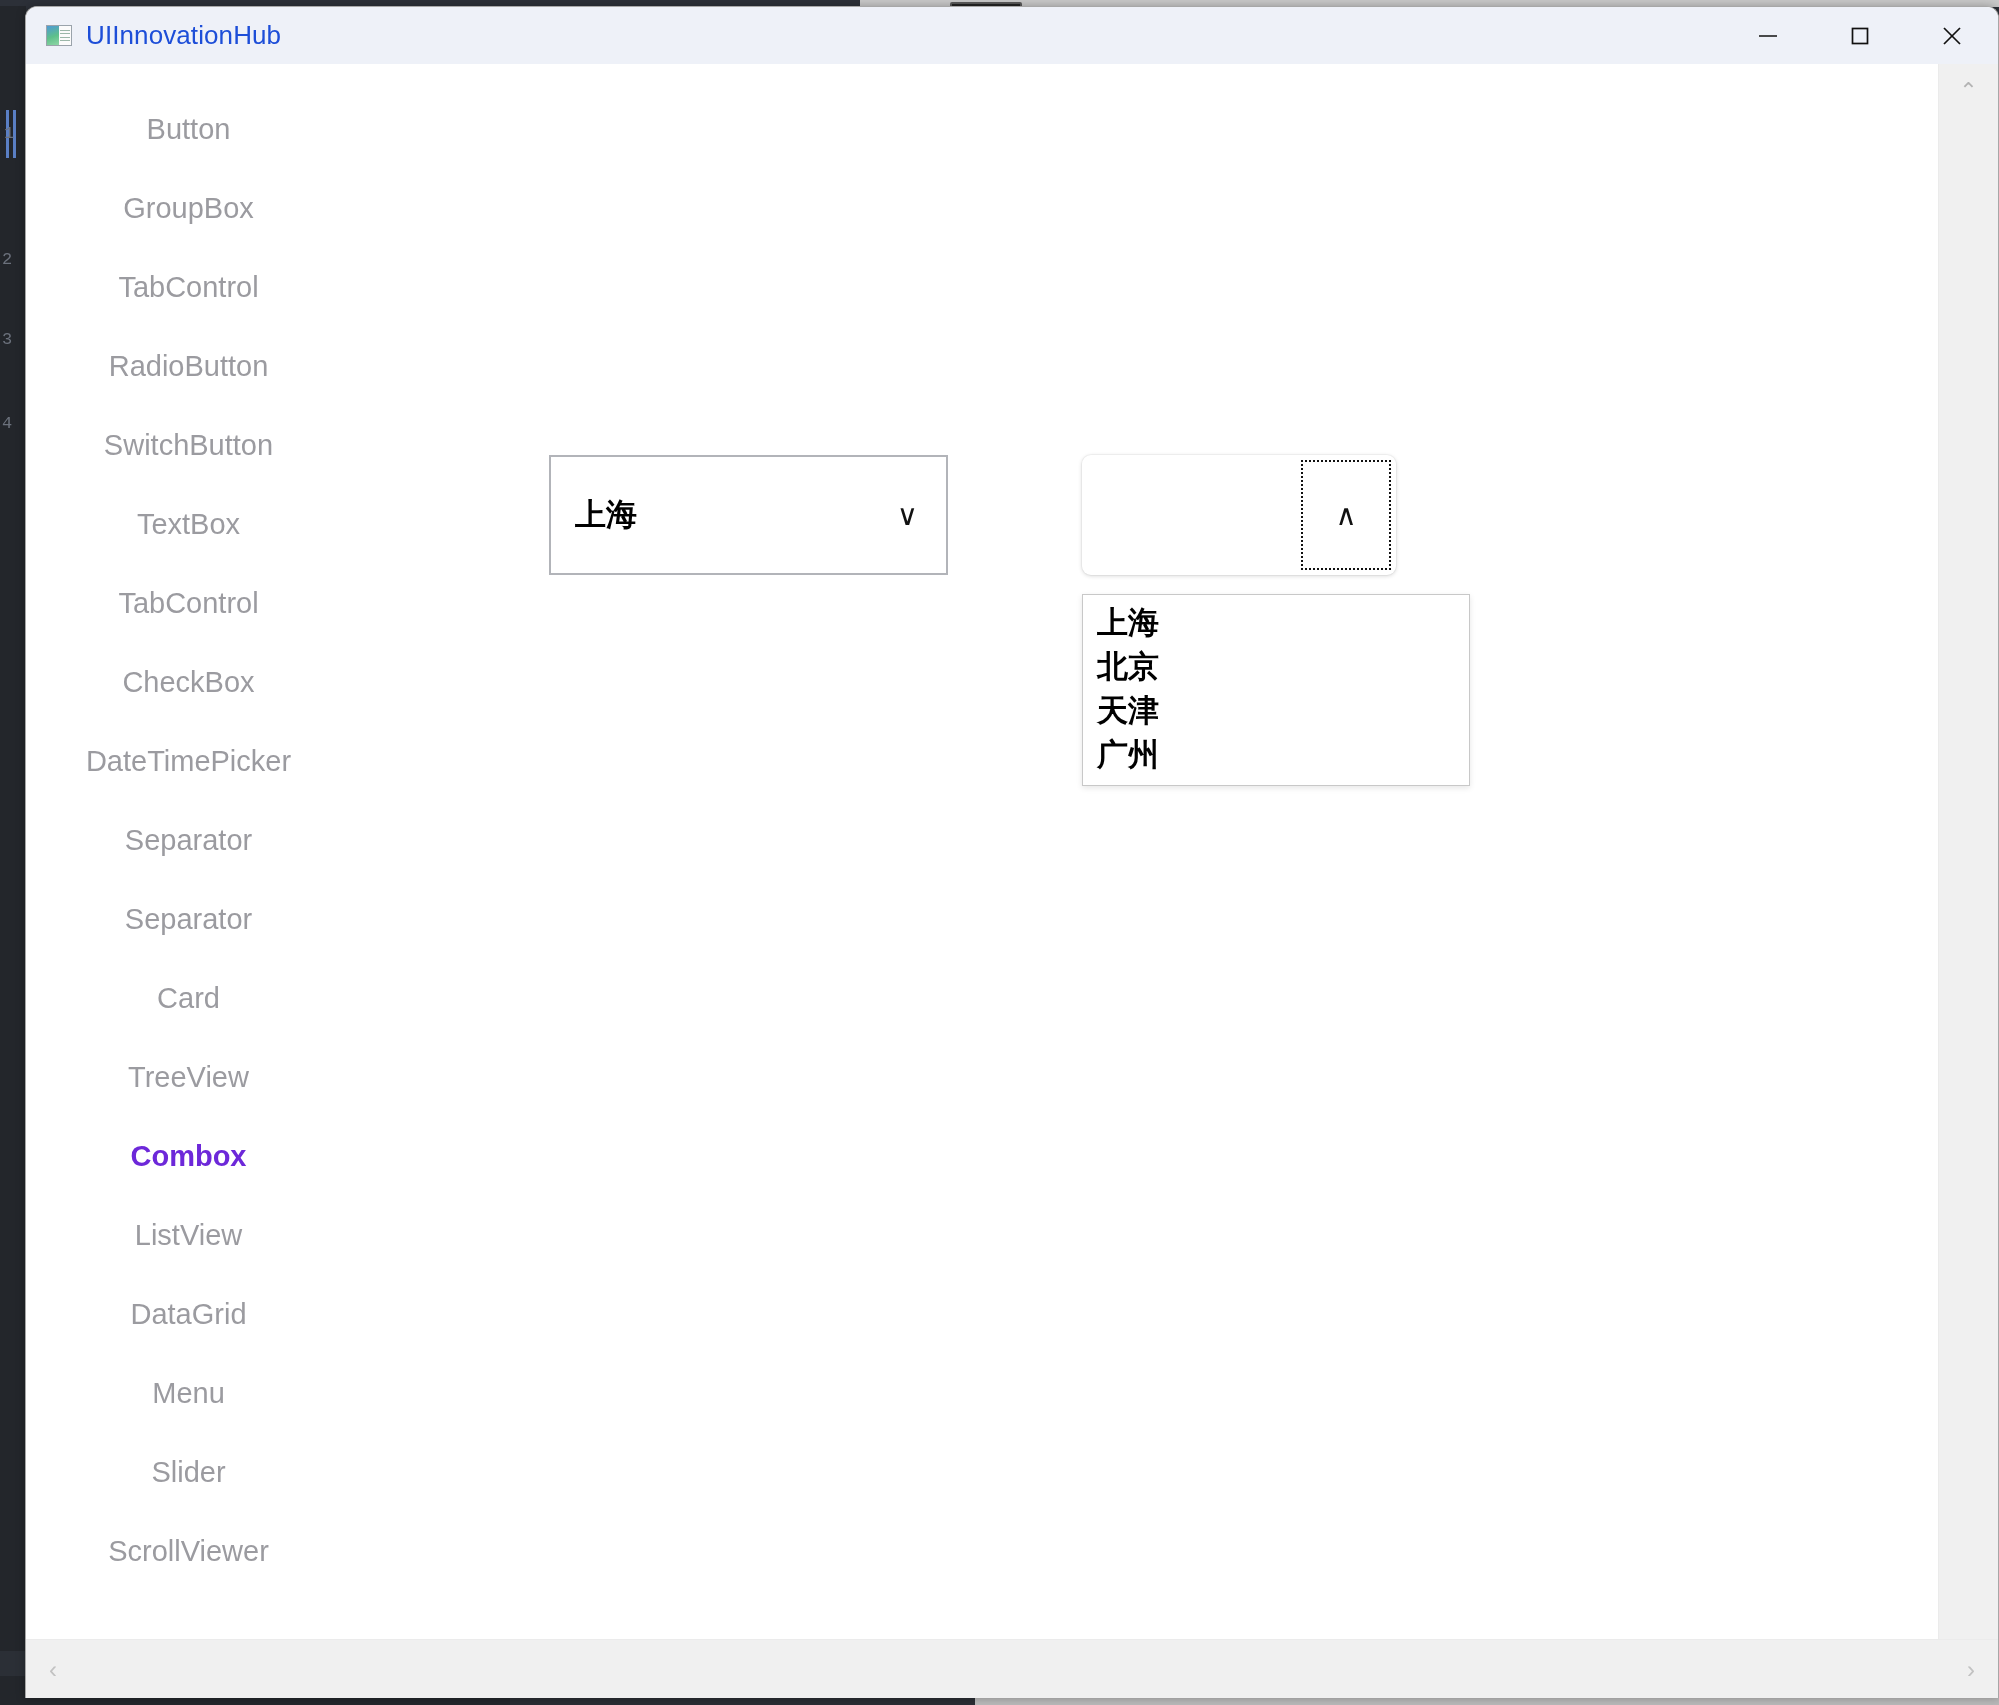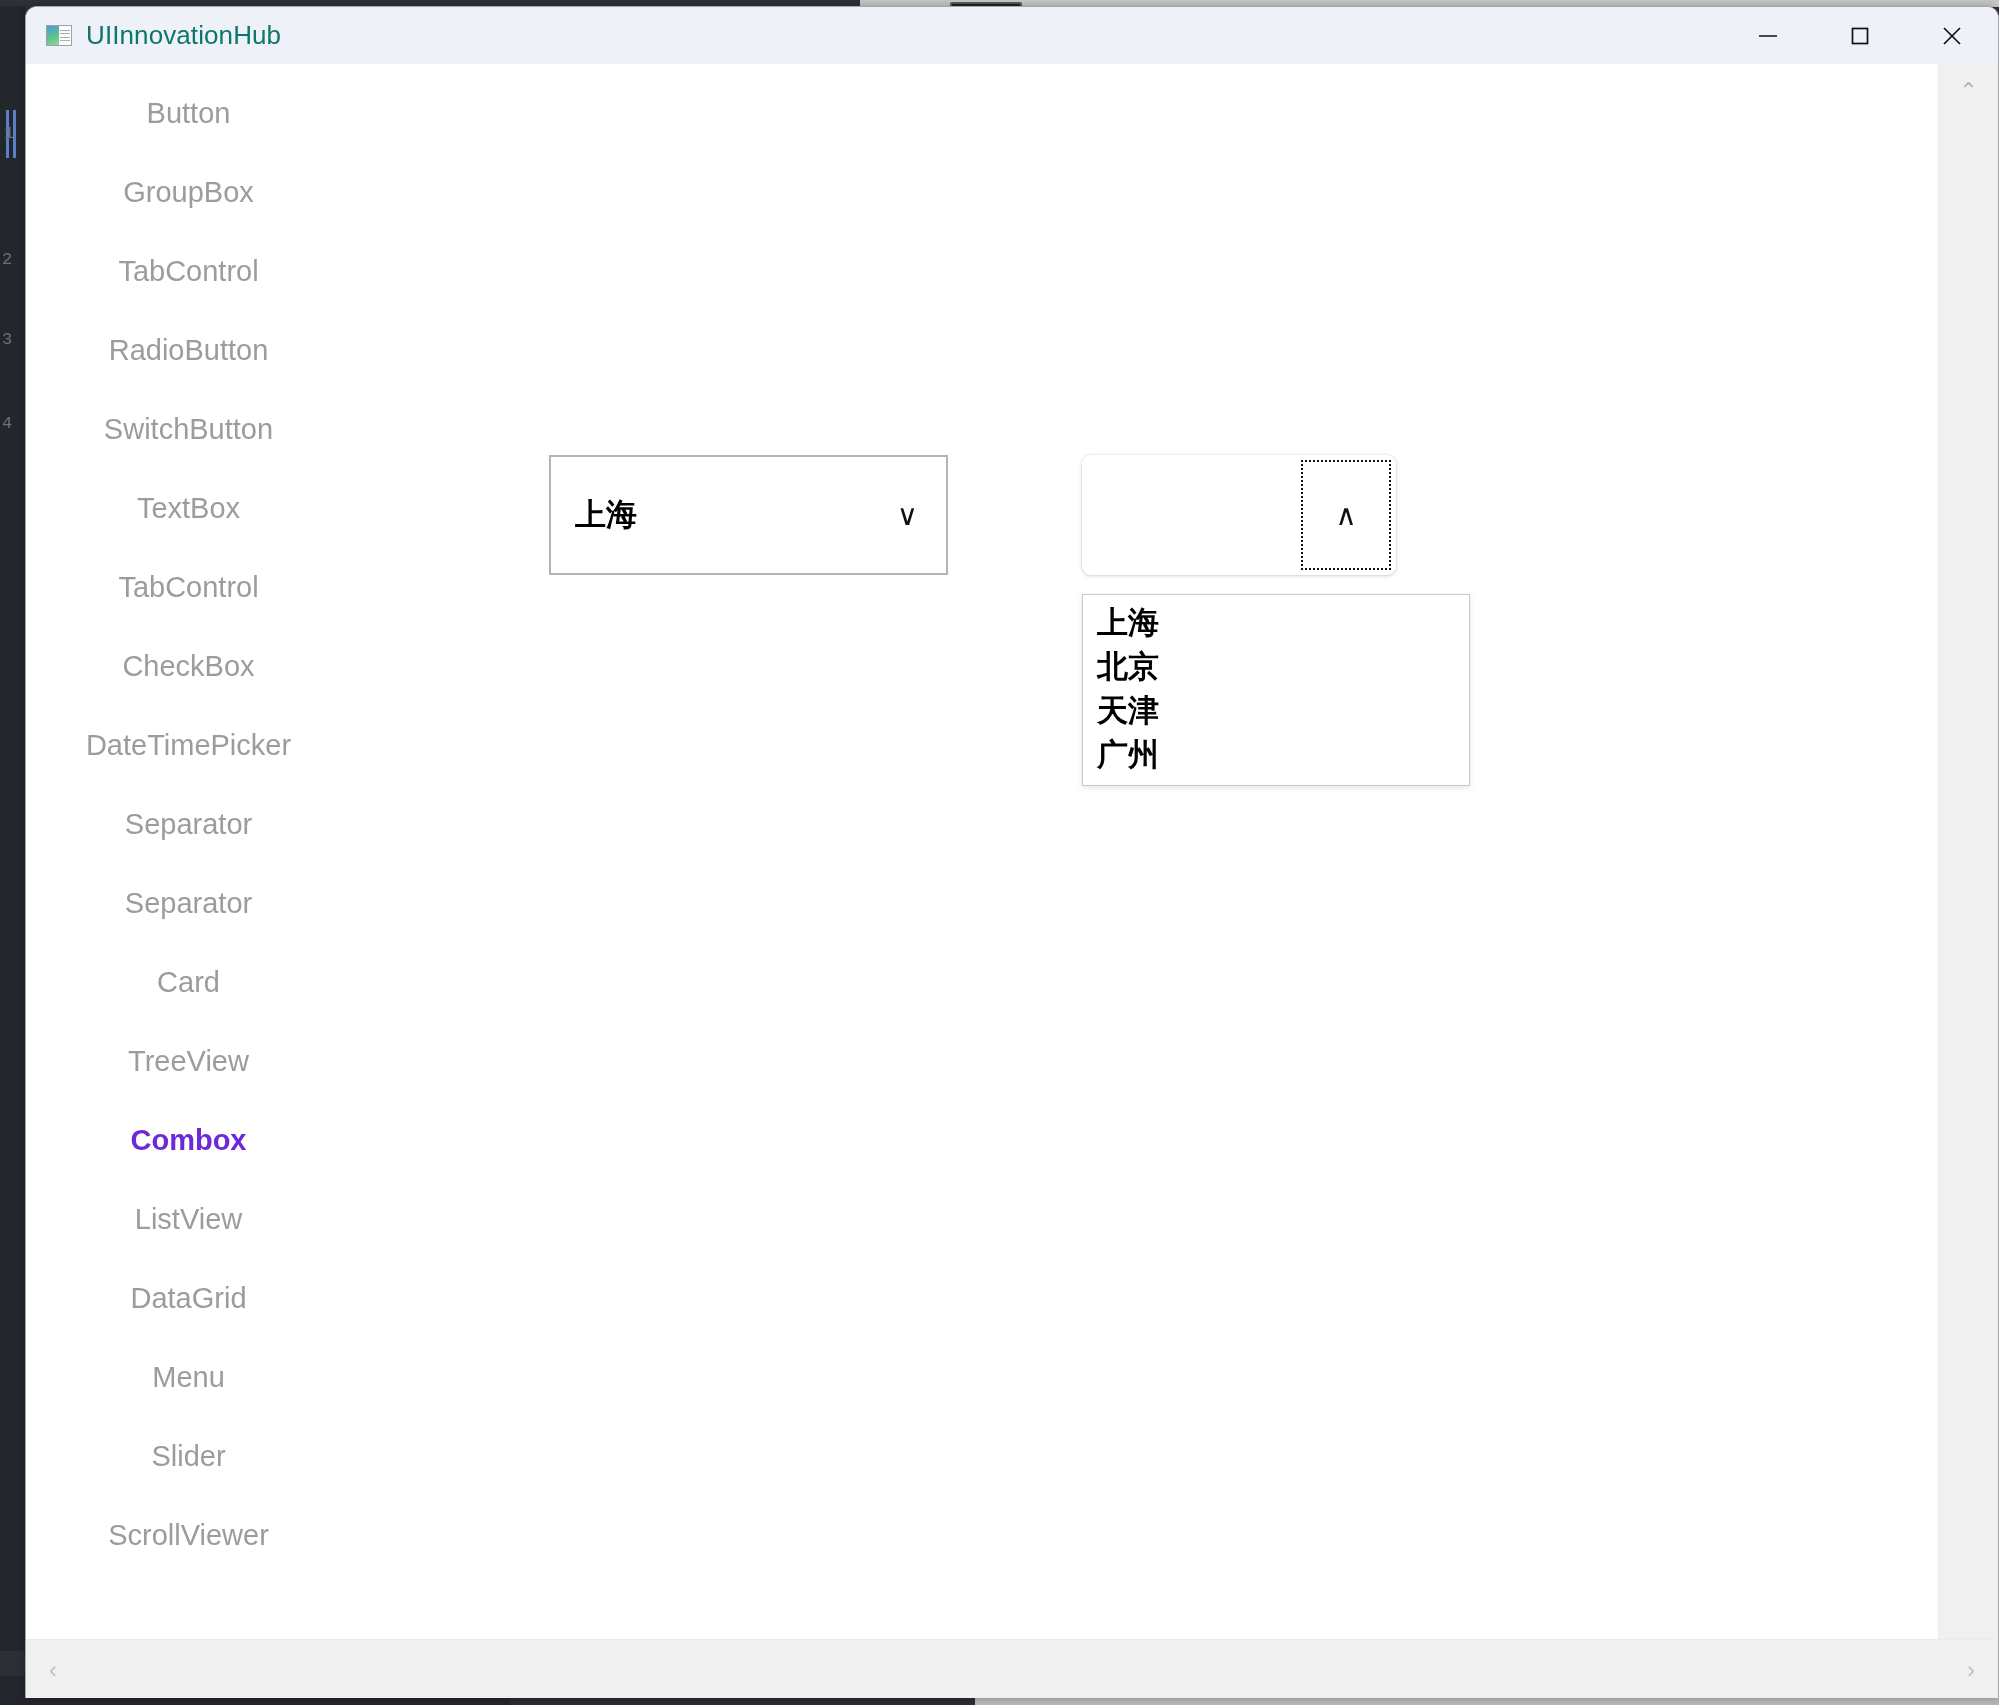--- a/index.html
+++ b/index.html
@@ -117,21 +117,21 @@
   }
   #app-icon .right u {
     display: block;
     height: 1px;
     background: #9bb7a9;
     text-decoration: none;
   }
   #app-title {
     margin-left: 14px;
     font-size: 26px;
-    color: #0f766e;
+    color: #1d4ed8;
     letter-spacing: 0.1px;
   }
   #window-controls {
     position: absolute;
     right: 0; top: 0;
     height: 57px;
     display: flex;
   }
   .wctl {
     width: 92px; height: 57px;
@@ -145,21 +145,21 @@
     position: relative;
     height: 1635px;
     background: #ffffff;
   }
 
   
   #sidebar {
     position: absolute;
     left: 0; top: 0;
     width: 325px; height: 1575px;
-    padding-top: 10px;
+    padding-top: 26px;
     overflow: hidden;
   }
   .nav-item {
     height: 79px;
     display: flex;
     align-items: center;
     justify-content: center;
     font-size: 29px;
     color: #9b9ba0;
     cursor: default;

